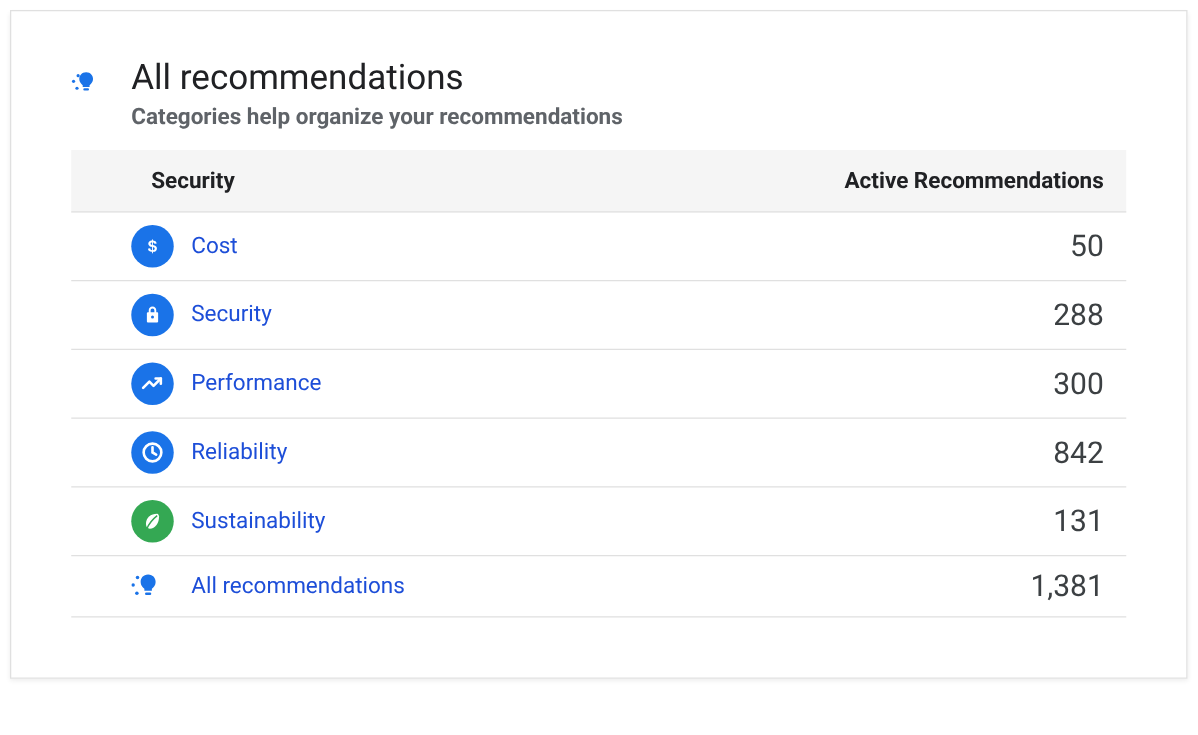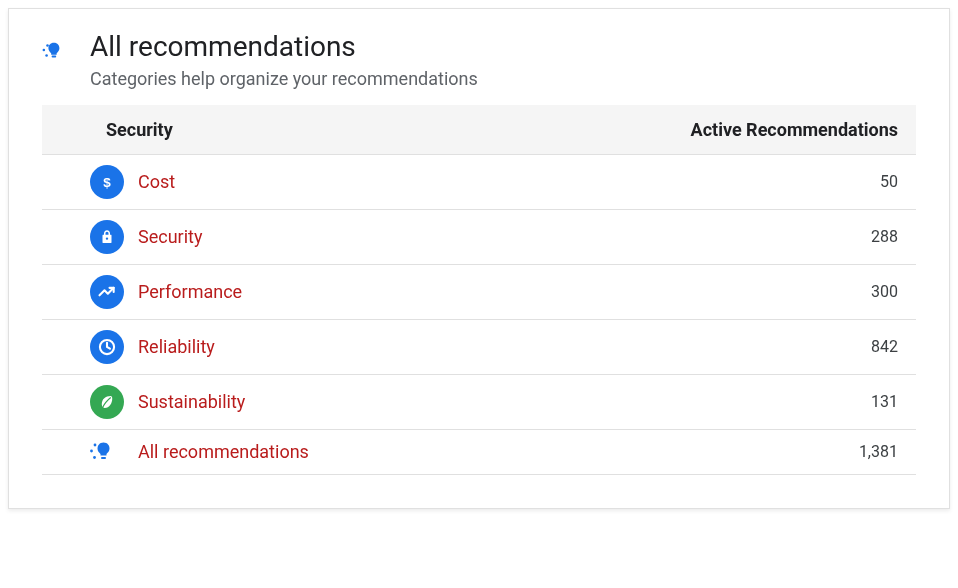--- a/index.html
+++ b/index.html
@@ -10,21 +10,21 @@
     body {
       font-family: 'Roboto', 'Helvetica Neue', Arial, sans-serif;
       background: #fff;
       padding: 8px;
     }
     .card {
       width: 942px;
       background: #fff;
       border: 1px solid #e0e0e0;
       box-shadow: 0 2px 4px rgba(0,0,0,0.08);
-      padding: 1px;
+      padding: 16px;
     }
     .header {
       display: flex;
       align-items: flex-start;
       padding: 20px 32px 16px 32px;
     }
     .header-icon {
       width: 32px;
       display: flex;
       align-items: center;
@@ -37,21 +37,21 @@
     }
     .title {
       font-size: 28px;
       font-weight: 400;
       color: #202124;
       line-height: 1.2;
       margin-bottom: 4px;
     }
     .subtitle {
       font-size: 18px;
-      font-weight: 400;
+      font-weight: 700;
       color: #5f6368;
     }
     .table {
       margin: 0 32px 32px 32px;
     }
     .table-header {
       display: flex;
       background: #f5f5f5;
       padding: 14px 0;
       border-bottom: 1px solid #e0e0e0;
@@ -80,26 +80,26 @@
     .row-icon-cell {
       width: 48px;
       margin-left: 48px;
       display: flex;
       align-items: center;
       justify-content: flex-start;
     }
     .row-label {
       flex: 1;
       font-size: 18px;
-      color: #b91c1c;
+      color: #1d4ed8;
       font-weight: 400;
     }
     .row-count {
       padding-right: 18px;
-      font-size: 16px;
+      font-size: 24px;
       color: #3c4043;
       text-align: right;
       font-variant-numeric: tabular-nums;
     }
     .circle-icon {
       width: 34px;
       height: 34px;
       border-radius: 50%;
       display: flex;
       align-items: center;

